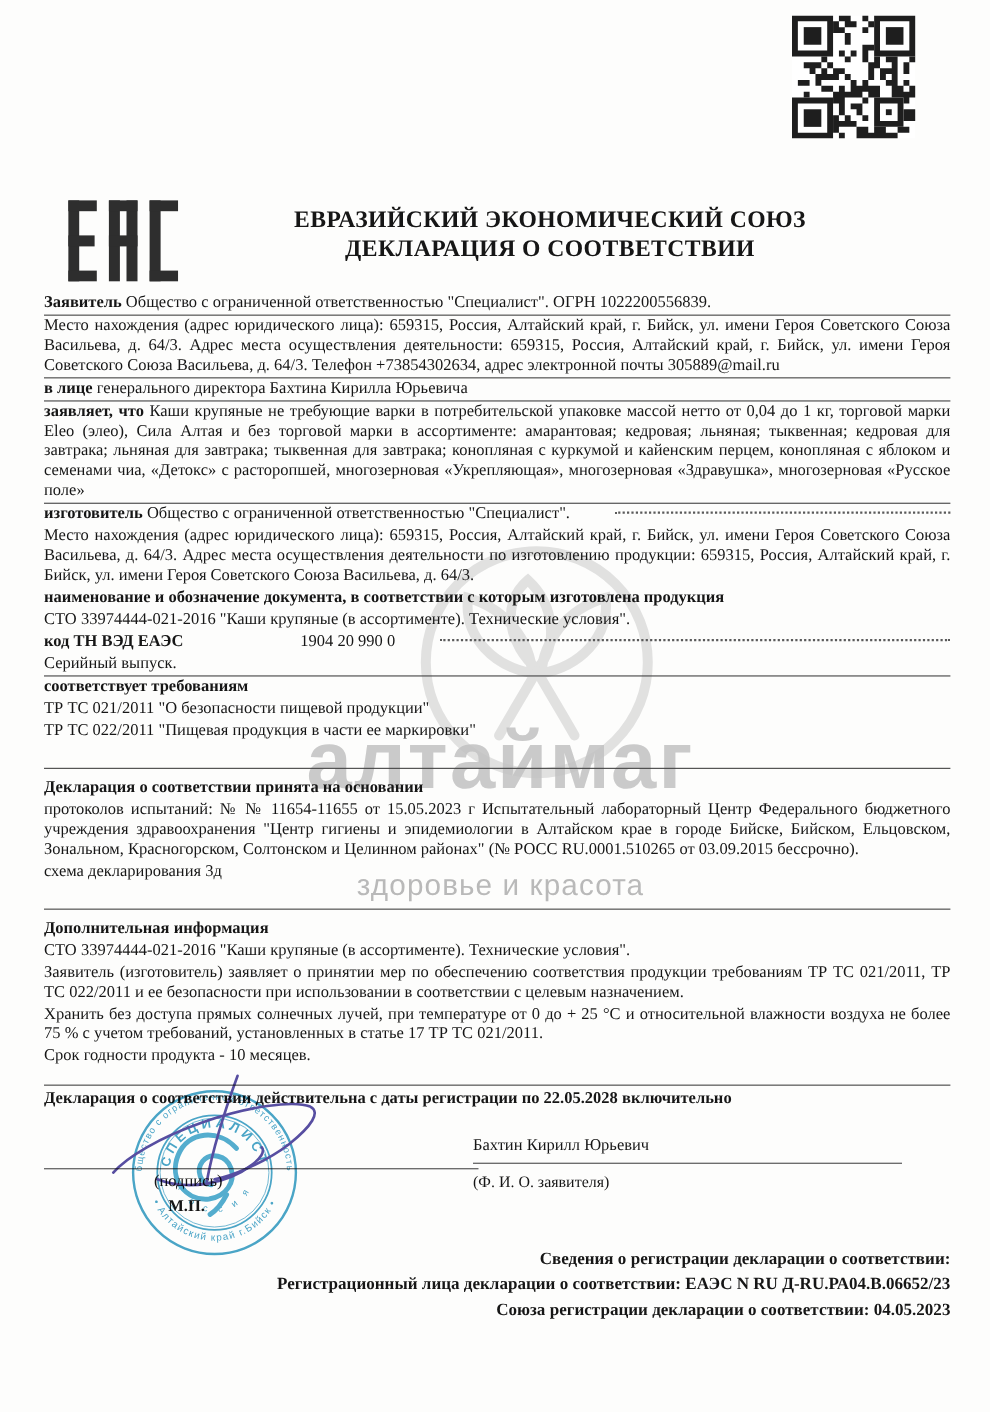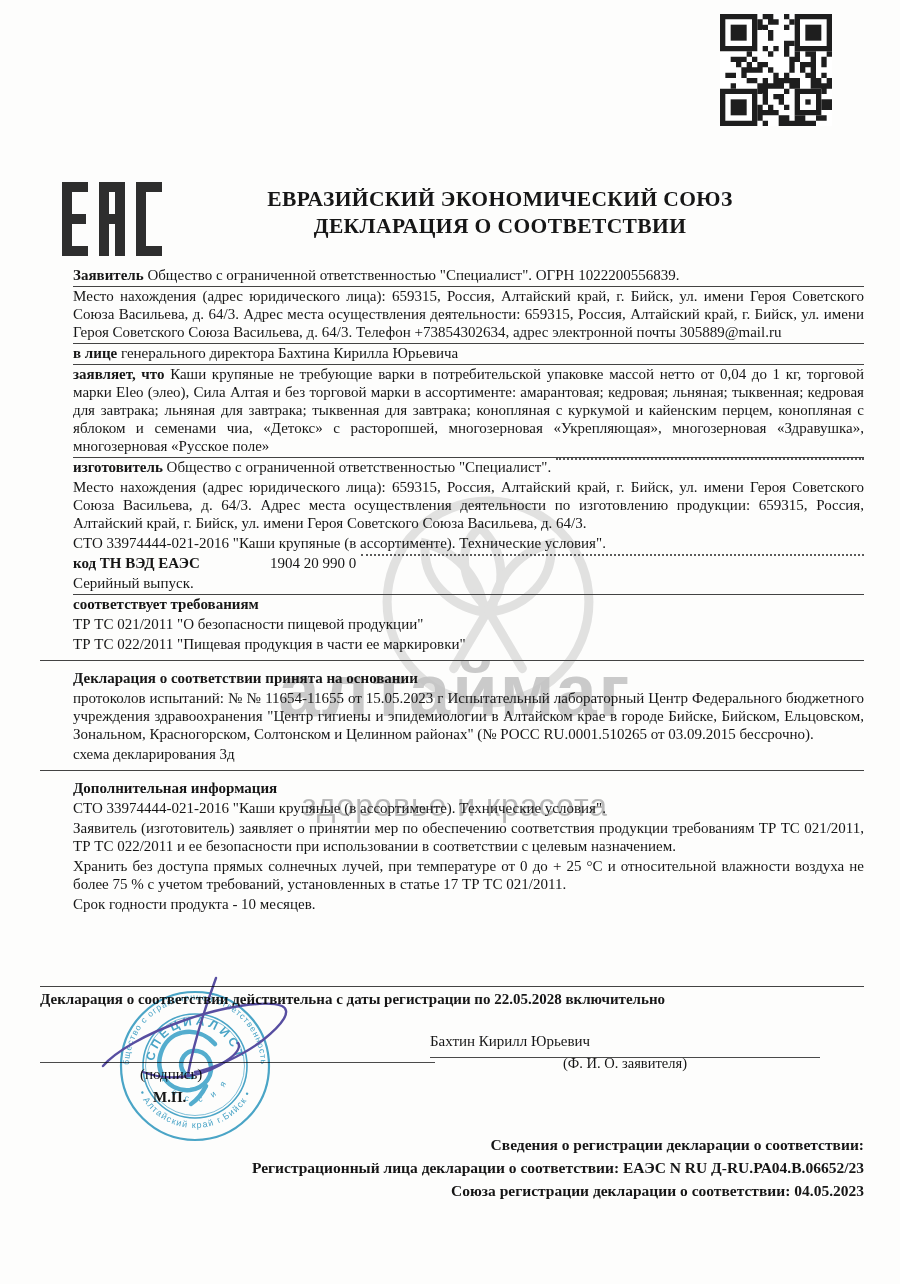--- a/index.html
+++ b/index.html
@@ -5,50 +5,50 @@
   html,body{margin:0;padding:0;background:#e9e9e7;}
   .page{position:relative;width:900px;height:1284px;margin:0 auto;background:#fdfdfc;overflow:hidden;
         font-family:"Liberation Serif","DejaVu Serif",serif;color:#161616;border-right:2px solid #e0e0dc;}
   
   .watermark{position:absolute;inset:0;z-index:0;pointer-events:none;}
   .wm-logo{position:absolute;left:377px;top:491px;width:222px;height:222px;opacity:.5;}
   .wm-brand{position:absolute;left:230px;top:654px;width:450px;text-align:center;
             font-family:"Liberation Sans","DejaVu Sans",sans-serif;font-weight:bold;
             font-size:74px;line-height:74px;color:#c2c2c2;letter-spacing:2px;opacity:.85;}
   .wm-tagline{position:absolute;left:230px;top:789px;width:450px;text-align:center;
-            font-family:"Liberation Sans","DejaVu Sans",sans-serif;font-size:32px;line-height:32px;
+            font-family:"Liberation Sans","DejaVu Sans",sans-serif;font-size:27px;line-height:32px;
             color:#a9a9a9;letter-spacing:1px;opacity:.8;}
   
   .qr{position:absolute;left:718px;top:14px;width:116px;height:112px;z-index:2;}
   .eac{position:absolute;left:62px;top:182px;width:100px;height:74px;z-index:2;}
   .title{position:absolute;left:170px;top:186px;width:660px;z-index:2;text-align:center;
          font-weight:bold;font-size:21.5px;line-height:27px;letter-spacing:.4px;}
   
   .content{position:absolute;left:40px;top:266px;width:824px;z-index:1;
            font-size:15px;line-height:18px;}
-  .row{padding:0 0 2px;margin-left:33px;}
+  .row{padding:0 0 2px;}
   .ul{border-bottom:1px solid #434343;}
   .just{text-align:justify;}
-  .flex{display:flex;align-items:flex-start;}
+  .flex{display:flex;align-items:center;gap:36px;}
   .dotfill{flex:1;border-bottom:2px dotted #5a5a5a;margin:0 0 3px 5px;}
   .nowrap{white-space:nowrap;}
   .tnlabel{flex:0 0 197px;}
   .pt{padding-top:8px;}
-  .pb{padding-bottom:5px;}
+  .pb{padding-bottom:23px;}
   b{font-weight:bold;}
   
   .hr-985{position:absolute;left:40px;top:986px;width:824px;border-top:1px solid #434343;z-index:1;}
   .validity{position:absolute;left:40px;top:991px;width:824px;z-index:1;font-size:15px;font-weight:bold;}
   .sig-area{position:absolute;left:40px;top:1015px;width:824px;height:118px;z-index:1;font-size:15px;}
   .sig-line-left{position:absolute;left:0;top:47px;width:395px;border-top:1px solid #4a4a4a;}
   .sig-caption{position:absolute;left:100px;top:51px;}
   .sig-mp{position:absolute;left:113px;top:74px;font-weight:bold;}
   .fio-name{position:absolute;left:390px;top:18px;width:390px;text-align:left;}
   .sig-line-right{position:absolute;left:390px;top:42px;width:390px;border-top:1px solid #4a4a4a;}
-  .fio-caption{position:absolute;left:390px;top:40px;width:390px;text-align:center;font-size:14.5px;}
+  .fio-caption{position:absolute;left:390px;top:52px;width:390px;font-size:14.5px;}
   .reg{position:absolute;left:40px;top:1134px;width:824px;z-index:1;font-size:15.5px;line-height:21px;font-weight:bold;text-align:right;}
   .reg div{margin-bottom:2px;}
   
   .stamp{position:absolute;left:85px;top:960px;width:360px;height:220px;z-index:3;
          mix-blend-mode:multiply;opacity:.92;pointer-events:none;}
   .stamp text{font-family:"Liberation Sans","DejaVu Sans",sans-serif;fill:#3a9ec5;}
 </style>
 </head>
 <body>
 
@@ -118,20 +118,21 @@
     <div class="row ul just">
       <b>заявляет, что</b>
       <span>Каши крупяные не требующие варки в потребительской упаковке массой нетто от 0,04 до 1 кг, торговой марки Eleo (элео), Сила Алтая и без торговой марки в ассортименте: амарантовая; кедровая; льняная; тыквенная; кедровая для завтрака; льняная для завтрака; тыквенная для завтрака; конопляная с куркумой и кайенским перцем, конопляная с яблоком и семенами чиа, «Детокс» с расторопшей, многозерновая «Укрепляющая», многозерновая «Здравушка», многозерновая «Русское поле»</span>
     </div>
     <div class="row flex">
       <span class="nowrap"><b>изготовитель</b>
       <span>Общество с ограниченной ответственностью "Специалист".</span></span>
       <span class="dotfill"></span>
     </div>
     <div class="row just">Место нахождения (адрес юридического лица): 659315, Россия, Алтайский край, г. Бийск, ул. имени Героя Советского Союза Васильева, д. 64/3. Адрес места осуществления деятельности по изготовлению продукции: 659315, Россия, Алтайский край, г. Бийск, ул. имени Героя Советского Союза Васильева, д. 64/3.</div>
+    <div class="row"><b>наименование и обозначение документа, в соответствии с которым изготовлена продукция</b></div>
     <div class="row">СТО 33974444-021-2016  "Каши крупяные (в ассортименте). Технические условия".</div>
     <div class="row flex">
       <b class="tnlabel">код ТН ВЭД ЕАЭС</b>
       <span>1904 20 990 0</span>
       <span class="dotfill"></span>
     </div>
     <div class="row ul">Серийный выпуск.</div>
     <div class="ul pb">
       <div class="row"><b>соответствует требованиям</b></div>
       <div class="row">ТР ТС 021/2011 "О безопасности пищевой продукции"</div>

